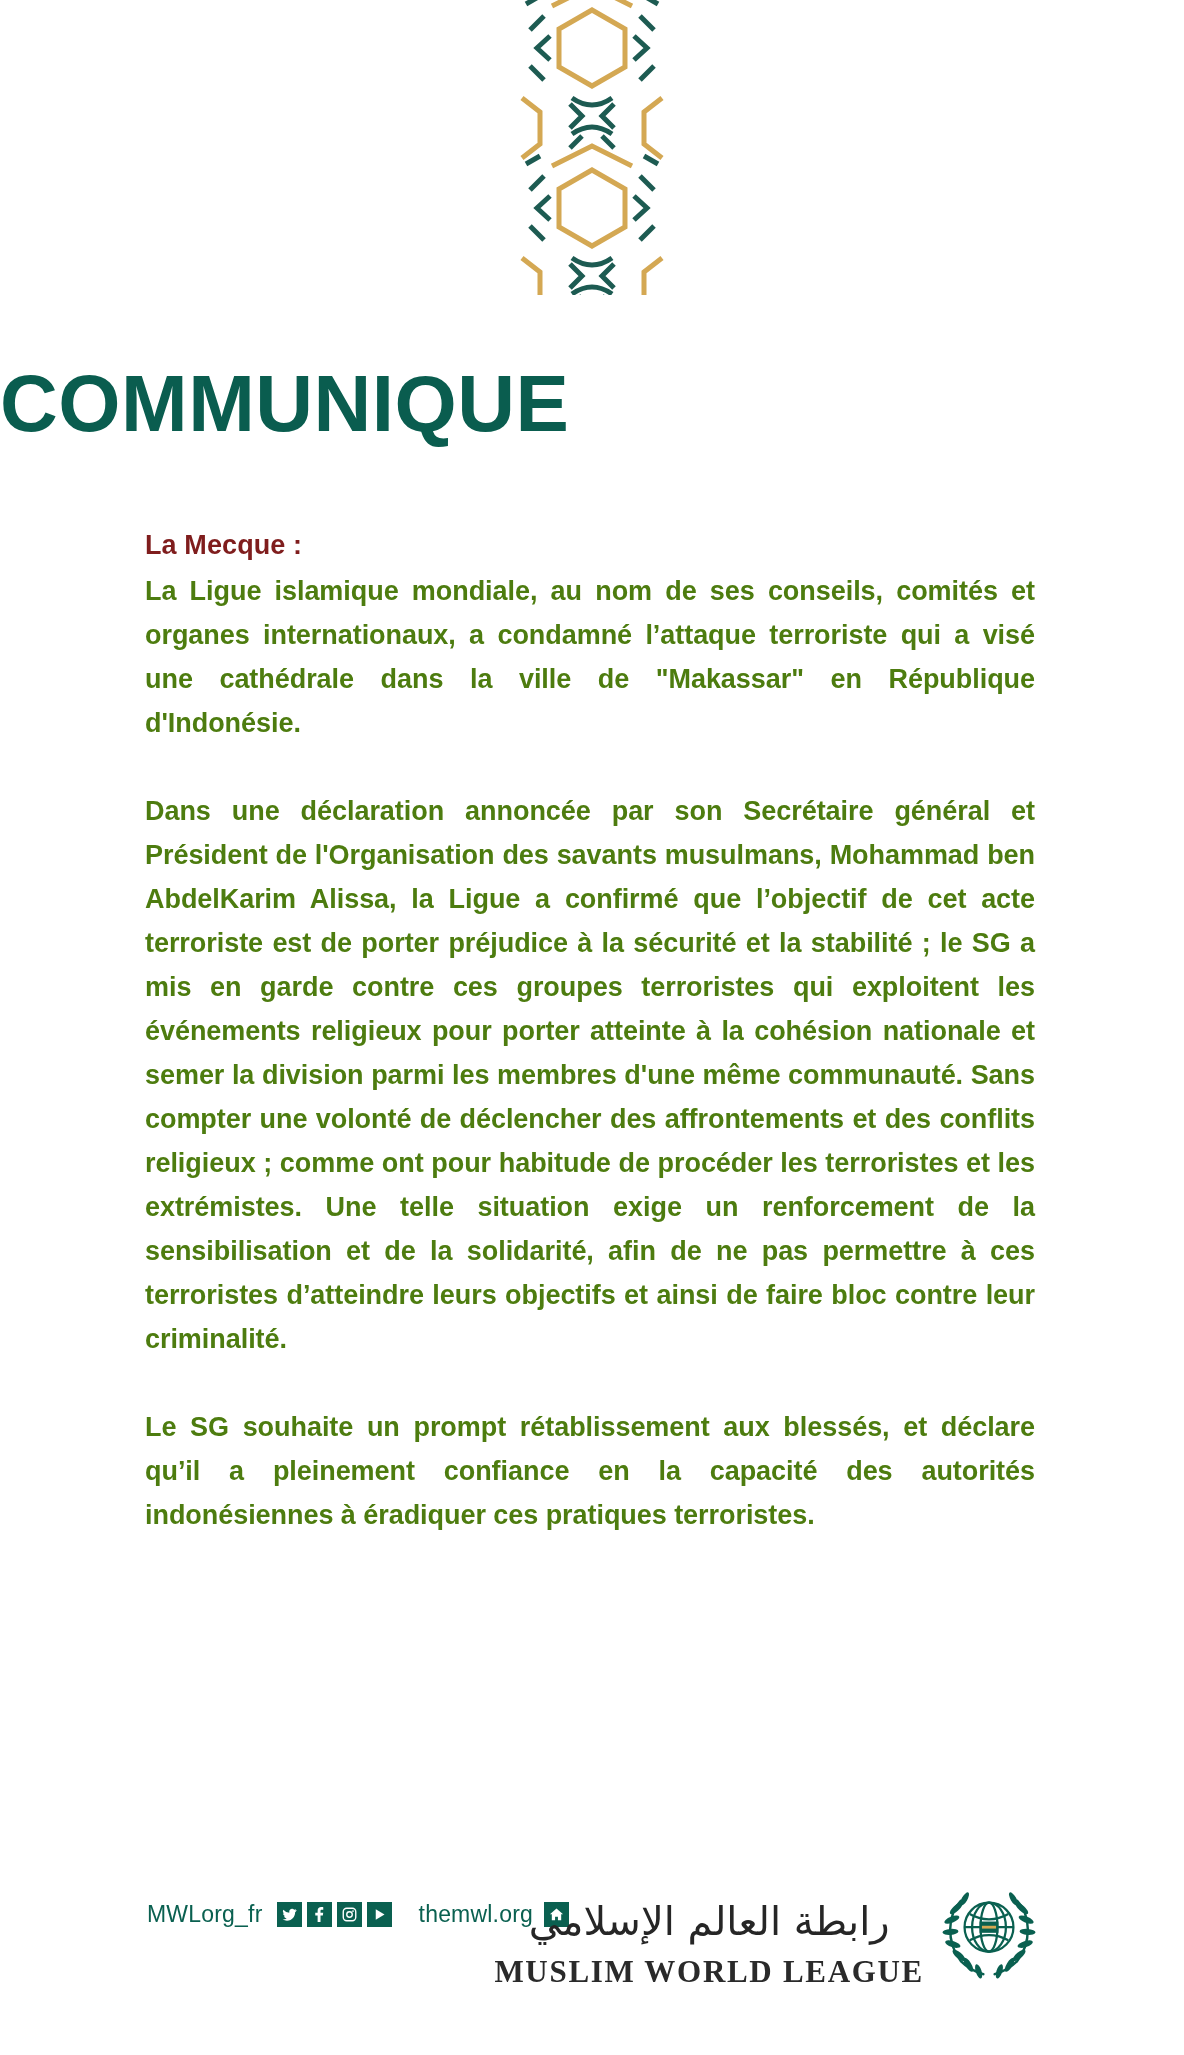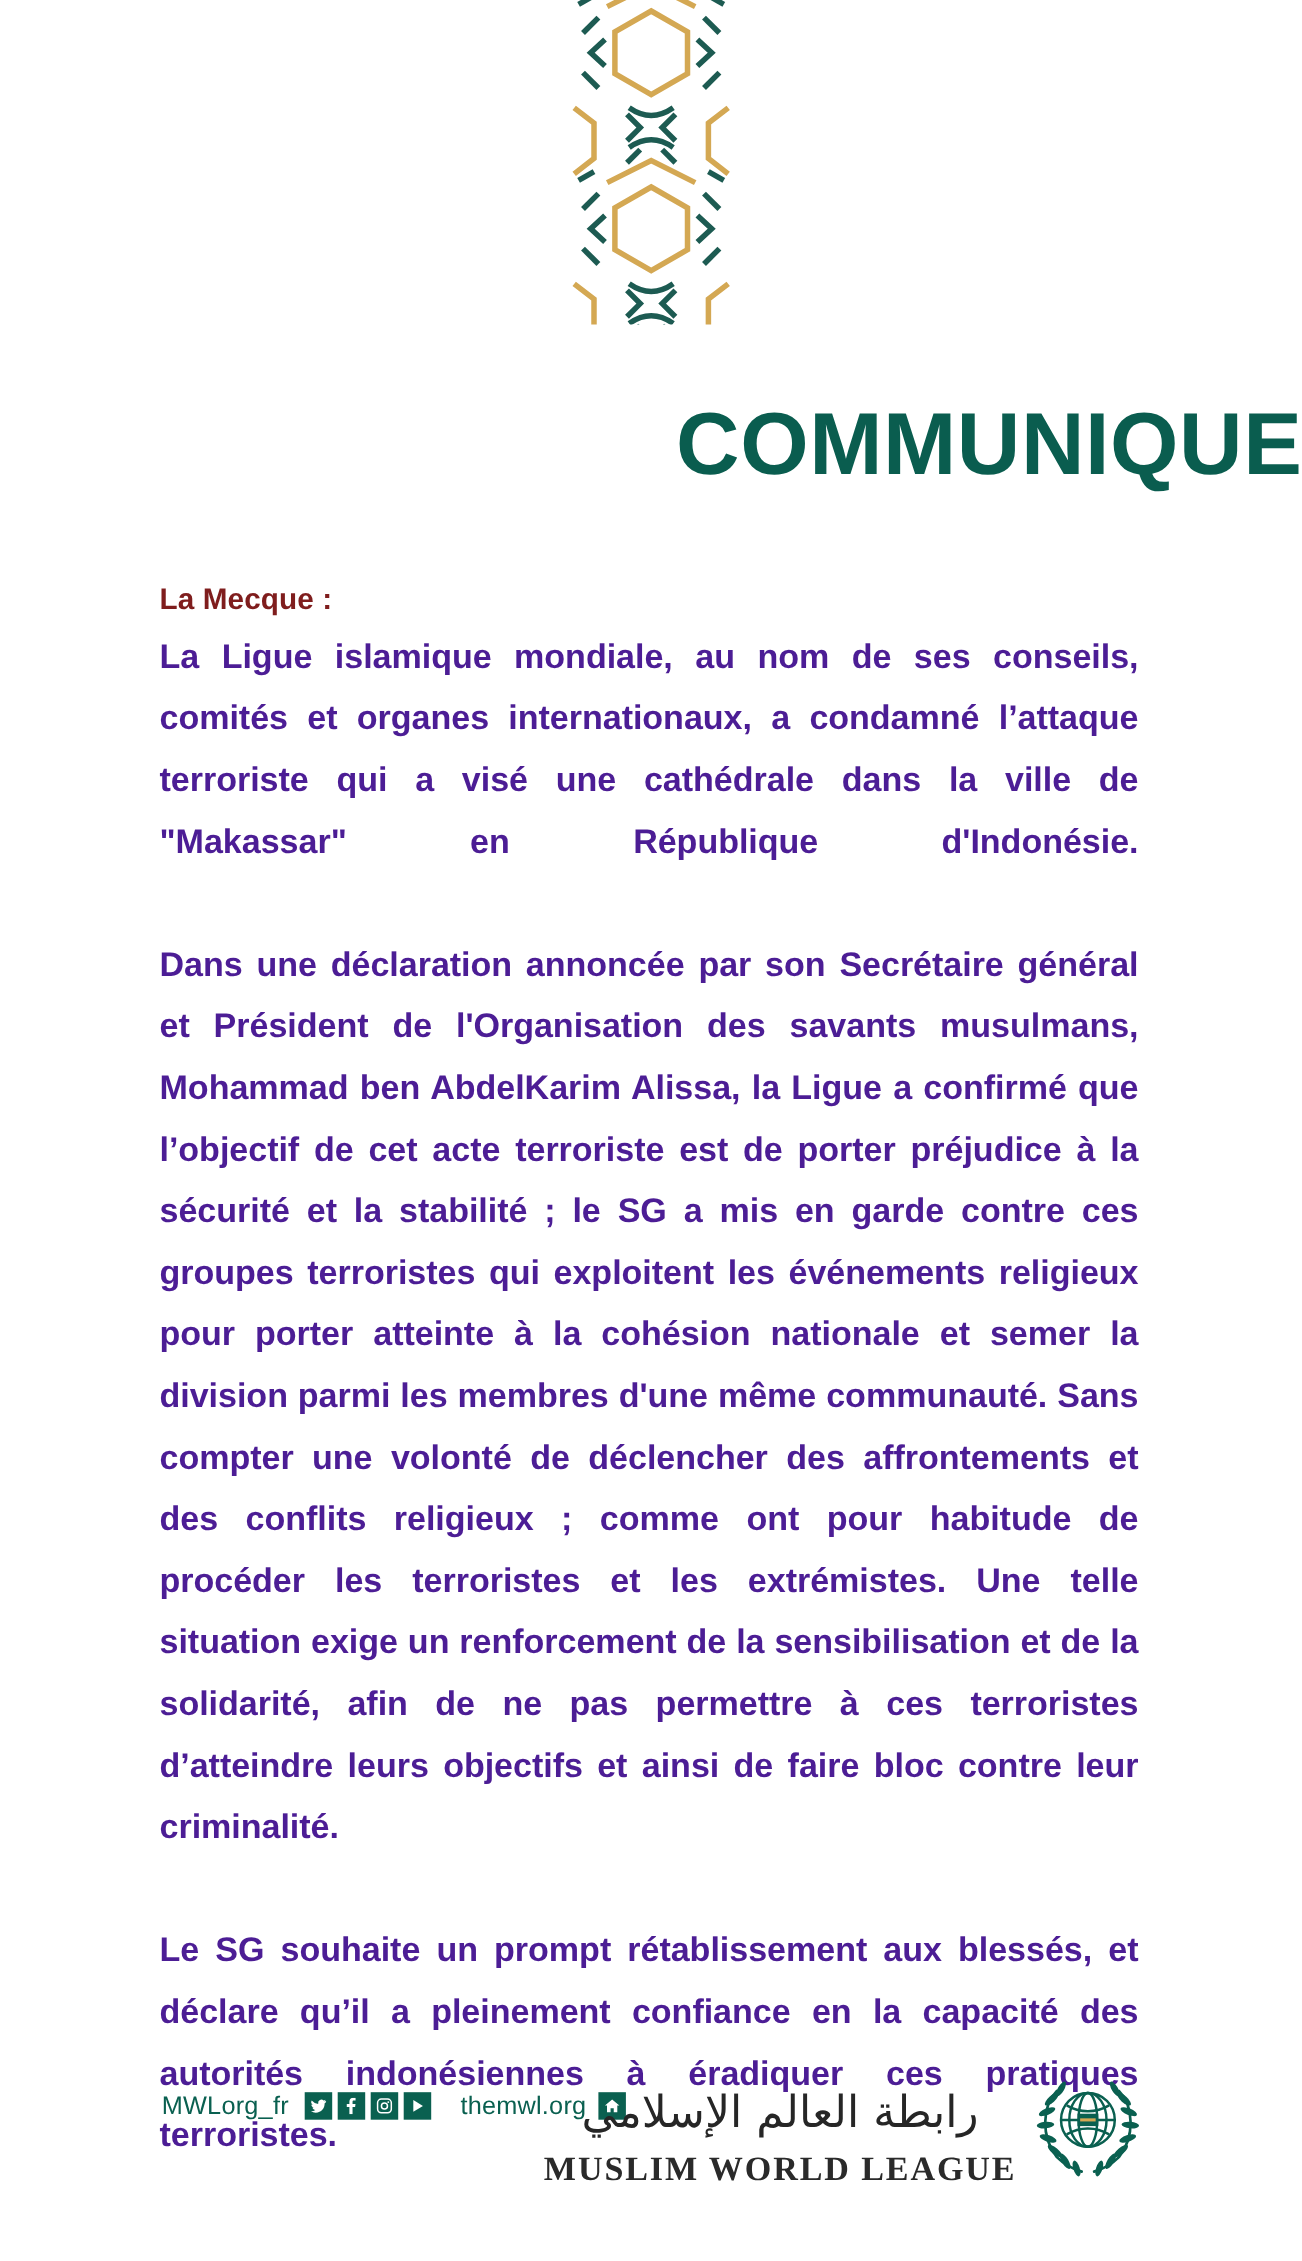--- a/index.html
+++ b/index.html
@@ -33,21 +33,21 @@
     height: 380px;
     display: block;
   }
 
   
   #page-title {
     position: absolute;
     top: 310px;
     left: 0;
     width: 1184px;
-    text-align: right;
+    text-align: left;
     font-family: "Liberation Sans", sans-serif;
     font-weight: 700;
     font-size: 80px;
     letter-spacing: 0.5px;
     color: #0a5d4f;
     line-height: 1;
   }
 
   
   #body-block {
@@ -58,25 +58,25 @@
   }
   #dateline {
     font-size: 27px;
     font-weight: 700;
     color: #7f1d1d;
     margin: 0 0 8px 0;
     letter-spacing: 0.1px;
   }
   .para {
     margin: 0 0 0 0;
-    font-size: 31px;
+    font-size: 27px;
     font-weight: 700;
-    color: #4c1d95;
+    color: #4d7c0f;
     text-align: justify;
-    line-height: 56px;
+    line-height: 44px;
     letter-spacing: -0.05px;
     -webkit-hyphens: none;
     hyphens: none;
   }
   .para:last-child { text-align: justify; }
   .para::after {
     content: "";
     display: inline-block;
     width: 100%;
   }

